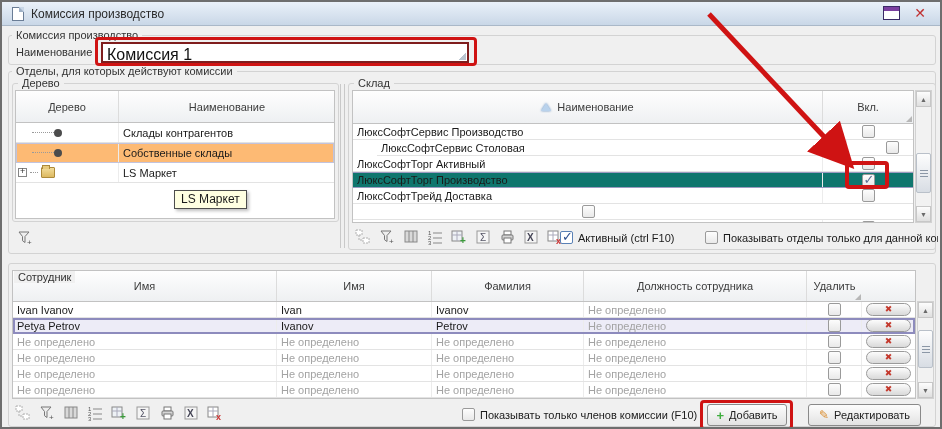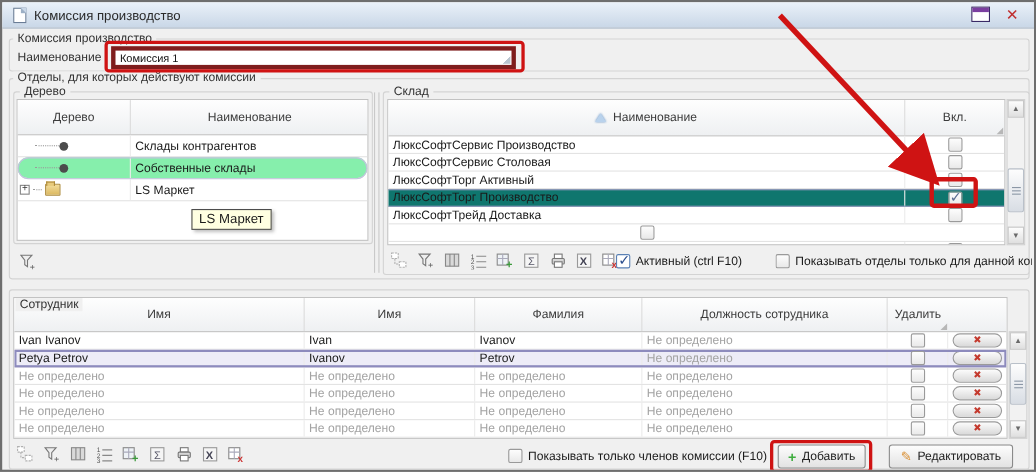--- a/index.html
+++ b/index.html
@@ -16,37 +16,37 @@
   .win-title{font-size:12px;color:#2a2a2a;}
   .win-btns{position:absolute;right:14px;top:4px;display:flex;gap:14px;align-items:center;}
   .restore-ic{width:17px;height:14px;background:#fff;border:1px solid #3a2a66;position:relative;}
   .restore-ic::before{content:"";position:absolute;left:0;right:0;top:0;height:4px;background:#7b3fa0;}
   .close-ic{color:#c03030;font-size:14px;font-weight:bold;line-height:14px;}
   
   .gbox{position:absolute;border:1px solid #d3d3d3;border-radius:3px;}
   .glabel{position:absolute;background:#f0f0f0;padding:0 4px;color:#333;z-index:3;white-space:nowrap;}
   
   .name-input{position:absolute;left:99px;top:40px;width:368px;height:21px;background:#fff;
-    border:4px solid #7f1d1d;padding:2px 4px;font-size:10px;color:#111;}
+    border:2px solid #7f1d1d;padding:2px 4px;font-size:16px;color:#111;}
   .name-input .grip{position:absolute;right:1px;bottom:1px;width:7px;height:7px;
     background:linear-gradient(135deg,transparent 50%,#b9c4cf 50%);}
   
   .tbl{position:absolute;background:#fff;border:1px solid #c2c2c2;overflow:hidden;}
   .thead{display:grid;background:linear-gradient(#fefefe,#eef0f2);border-bottom:1px solid #c2c2c2;color:#3c3c3c;}
   .th{position:relative;display:flex;align-items:center;justify-content:center;border-right:1px solid #dcdcdc;text-align:center;line-height:12px;}
   .th:last-child{border-right:none;}
   .corner::after{content:"";position:absolute;right:1px;bottom:1px;
     border-left:6px solid transparent;border-bottom:6px solid #b7b7b7;}
   .trow{display:grid;border-bottom:1px solid #e3e3e3;align-items:center;}
   .cell{padding:0 4px;white-space:nowrap;overflow:hidden;border-right:1px solid #ececec;height:100%;display:flex;align-items:center;}
   .cell:last-child{border-right:none;}
   .gray{color:#a3a3a3;}
   .sel-wh{background:#0f766e;border-top:1px solid #9a9ac0;border-bottom:1px solid #9a9ac0;}
   .sel-emp{outline:2px solid #8d8bbd;outline-offset:-2px;background:#edecf7;}
-  .hl-tree{background:#86efac;outline:1px solid #c2c3dd;outline-offset:-1px;border-radius:10px;}
+  .hl-tree{background:#fdba74;outline:1px solid #c2c3dd;outline-offset:-1px;}
   
   .cb{width:13px;height:13px;border:1px solid #9a9a9a;border-radius:2px;
     background:linear-gradient(#fdfdfd,#e9e9e9);position:relative;flex:none;}
   .cb.checked::after{content:"✓";position:absolute;left:1px;top:-3px;font-size:13px;font-weight:bold;color:#5a6e92;}
   .cb.blue{border-color:#5a81b5;background:#fff;}
   .cb.blue.checked::after{color:#2d4f8e;}
   .cbrow{display:flex;align-items:center;gap:5px;}
   
   .del-btn{width:46px;height:13px;border:1px solid #9a9a9a;border-radius:7px;
     background:linear-gradient(#fcfcfc,#d9d9d9);display:flex;align-items:center;justify-content:center;}
@@ -171,21 +171,21 @@
       <div class="th corner">
           <span>Вкл.</span>
         </div>
     </div>
     <div class="trow" style="grid-template-columns:470px 90px;height:16px;">
       <div class="cell">ЛюксСофтСервис Производство</div>
       <div class="cell" style="justify-content:center;">
           <span class="cb"></span>
         </div>
     </div>
-    <div class="trow" style="grid-template-columns:470px 90px;height:16px;">
+    <div class="trow" style="grid-template-columns:470px 90px;height:16px;margin-left:24px;">
       <div class="cell">ЛюксСофтСервис Столовая</div>
       <div class="cell" style="justify-content:center;">
           <span class="cb"></span>
         </div>
     </div>
     <div class="trow" style="grid-template-columns:470px 90px;height:16px;">
       <div class="cell">ЛюксСофтТорг Активный</div>
       <div class="cell" style="justify-content:center;">
           <span class="cb"></span>
         </div>

